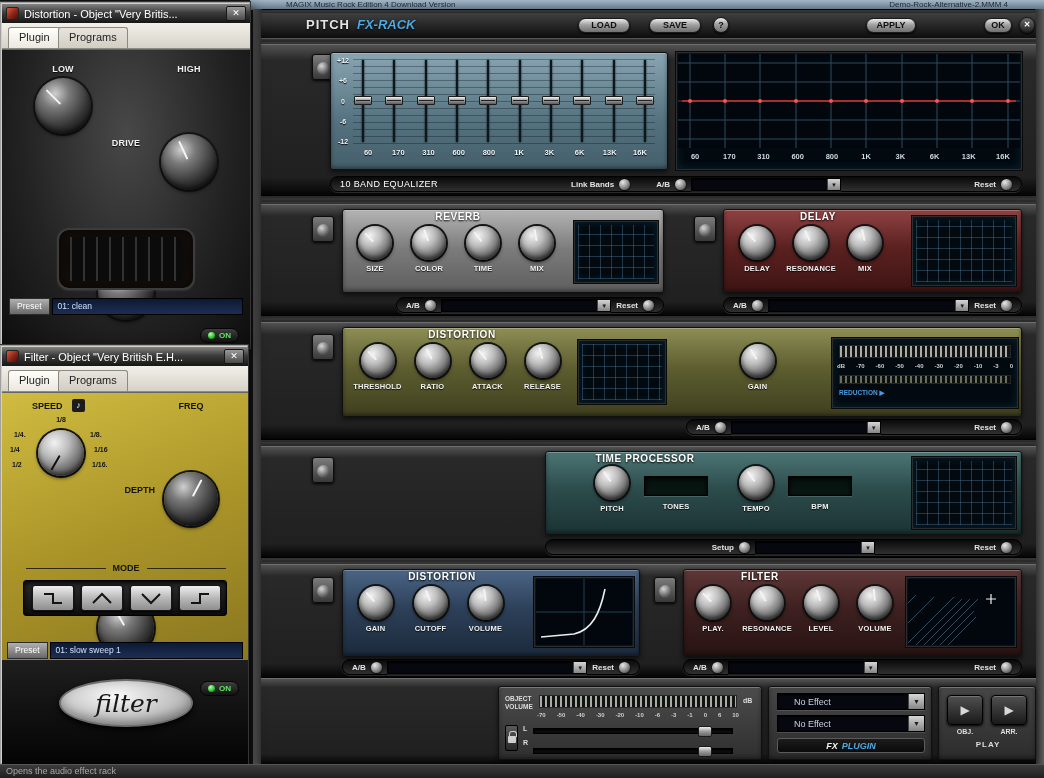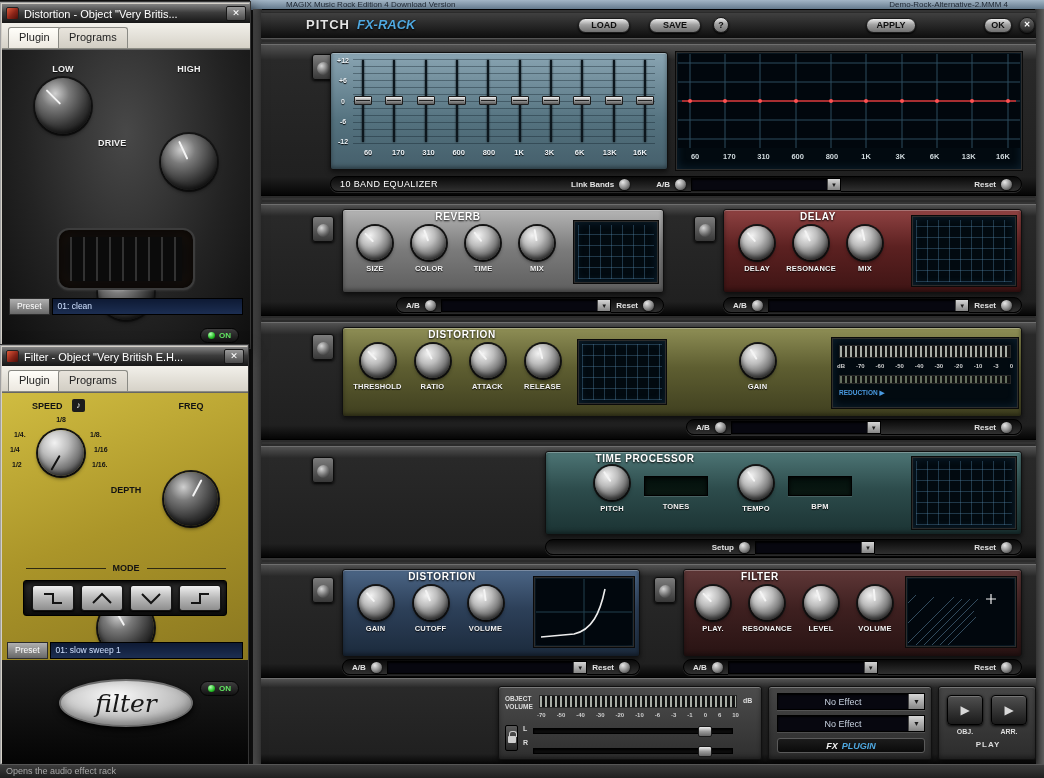--- a/index.html
+++ b/index.html
@@ -33,21 +33,21 @@
 
   .modbar{height:16px;background:linear-gradient(#090909,#303030);border:1px solid #000;border-radius:8px;
     display:flex;align-items:center;gap:5px;padding:0 9px;box-shadow:0 1px 0 rgba(255,255,255,.14)}
   .modbar .t{color:#fff;font-size:9px;font-weight:normal;letter-spacing:.4px;white-space:nowrap}
   .modbar .sm{color:#e2e2e2;font-size:8px;font-weight:bold;white-space:nowrap}
   .modbar .sp{flex:1}
   .mini{width:11px;height:11px;border-radius:50%;flex:none;
     background:radial-gradient(circle at 35% 30%,#e8e8e8,#8d8d8d 52%,#2e2e2e);box-shadow:0 1px 2px #000}
   .dd{display:flex;height:13px;background:#07070f;border:1px solid #000;flex:none;
     box-shadow:inset 0 1px 2px #000,0 1px 0 rgba(255,255,255,.12)}
-  .dd .fld{flex:1;color:#c8d2e0;font-size:8px;line-height:12px;padding:0 4px;overflow:hidden;white-space:nowrap;text-align:center}
+  .dd .fld{flex:1;color:#c8d2e0;font-size:8px;line-height:12px;padding:0 16px;overflow:hidden;white-space:nowrap;text-align:left}
   .dd .arr{width:13px;background:linear-gradient(#d6d6d6,#858585);border-left:1px solid #444;
     color:#1c1c1c;font-size:6px;line-height:12px;text-align:center}
   .dd.big{height:17px}
   .dd.big .fld{font-size:9px;line-height:16px}
   .dd.big .arr{width:16px;font-size:7px;line-height:16px}
 
   .bypass{width:22px;height:26px;background:linear-gradient(#7d7d7d,#383838);border:1px solid #0c0c0c;
     border-radius:3px;box-shadow:0 1px 3px #000}
   .bypass::after{content:"";position:absolute;left:4px;top:7px;width:13px;height:13px;border-radius:50%;
     background:radial-gradient(circle at 35% 30%,#d6d6d6,#6a6a6a 55%,#1e1e1e)}
@@ -623,21 +623,21 @@
     </div>
     <div class="abs" style="left:1px;top:46px;width:248px;height:299px;background:radial-gradient(ellipse at 50% 28%,#484848,#232323 58%,#0e0e0e);border-top:1px solid #666">
       <span class="klbl abs" style="left:33px;top:14px;width:56px;text-align:center;font-size:9px">LOW</span>
       <div class="knob dark abs" style="left:33px;top:28px;width:56px;height:56px">
           <span class="pt" style="transform:rotate(-45deg)"></span>
         </div>
       <span class="klbl abs" style="left:159px;top:14px;width:56px;text-align:center;font-size:9px">HIGH</span>
       <div class="knob dark abs" style="left:159px;top:28px;width:56px;height:56px">
           <span class="pt" style="transform:rotate(-25deg)"></span>
         </div>
-      <span class="klbl abs" style="left:96px;top:88px;width:56px;text-align:left;font-size:9px">DRIVE</span>
+      <span class="klbl abs" style="left:96px;top:88px;width:56px;text-align:center;font-size:9px">DRIVE</span>
       <div class="knob dark abs" style="left:96px;top:102px;width:56px;height:56px">
           <span class="pt" style="transform:rotate(-40deg)"></span>
         </div>
       <div class="tube abs" style="left:55px;top:178px;width:138px;height:62px"></div>
       <div class="preset-row abs" style="left:7px;top:248px;width:234px">
         <span class="preset-btn">Preset</span>
         <span class="preset-field">01: clean</span>
       </div>
       <span class="onbtn abs" style="left:198px;top:278px">ON</span>
     </div>
@@ -663,21 +663,21 @@
       <span class="abs" style="left:88px;top:38px;font-size:7px;font-weight:bold;color:#131313">1/8.</span>
       <span class="abs" style="left:92px;top:53px;font-size:7px;font-weight:bold;color:#131313">1/16</span>
       <span class="abs" style="left:90px;top:68px;font-size:7px;font-weight:bold;color:#131313">1/16.</span>
       <div class="knob abs" style="left:36px;top:37px;width:46px;height:46px">
           <span class="pt blk" style="transform:rotate(-150deg)"></span>
         </div>
       <span class="abs" style="left:161px;top:8px;width:56px;text-align:center;font-size:9px;font-weight:bold;color:#131313">FREQ</span>
       <div class="knob dark abs" style="left:162px;top:33px;width:54px;height:54px">
           <span class="pt" style="transform:rotate(28deg)"></span>
         </div>
-      <span class="abs" style="left:95px;top:92px;width:58px;text-align:center;font-size:9px;font-weight:bold;color:#131313">DEPTH</span>
+      <span class="abs" style="left:95px;top:92px;width:58px;text-align:right;font-size:9px;font-weight:bold;color:#131313">DEPTH</span>
       <div class="knob dark abs" style="left:96px;top:107px;width:56px;height:56px">
           <span class="pt" style="transform:rotate(-30deg)"></span>
         </div>
       <div class="modehdr abs" style="left:24px;top:170px;width:200px">
           <span>MODE</span>
         </div>
       <div class="abs" style="left:21px;top:187px;width:204px;height:36px;background:linear-gradient(#2c2c2c,#0e0e0e);border:1px solid #000;border-radius:3px;box-shadow:inset 0 2px 5px #000">
         <div class="wavebtn" style="left:8px;top:4px">
             <svg width="20" height="15" viewBox="0 0 20 15">
               <polyline points="1,3 10,3 10,12 19,12" stroke="#141414" stroke-width="2" fill="none"></polyline>

